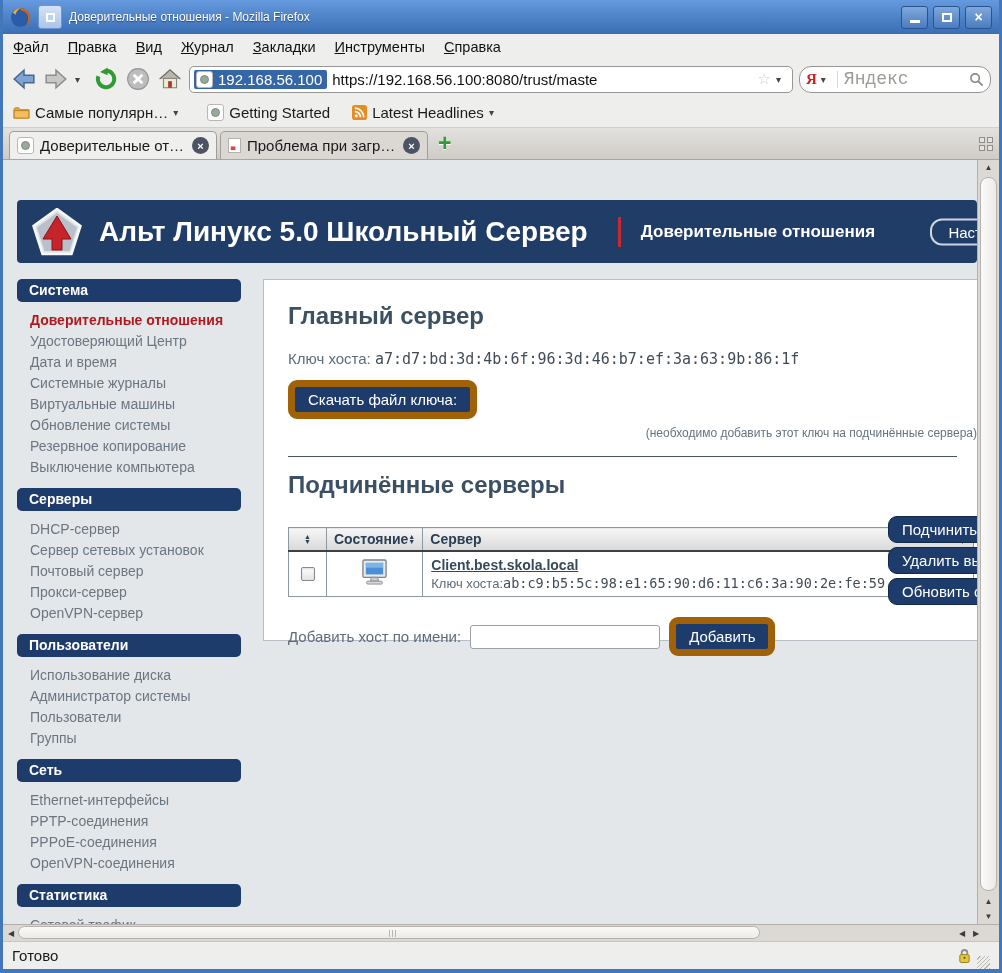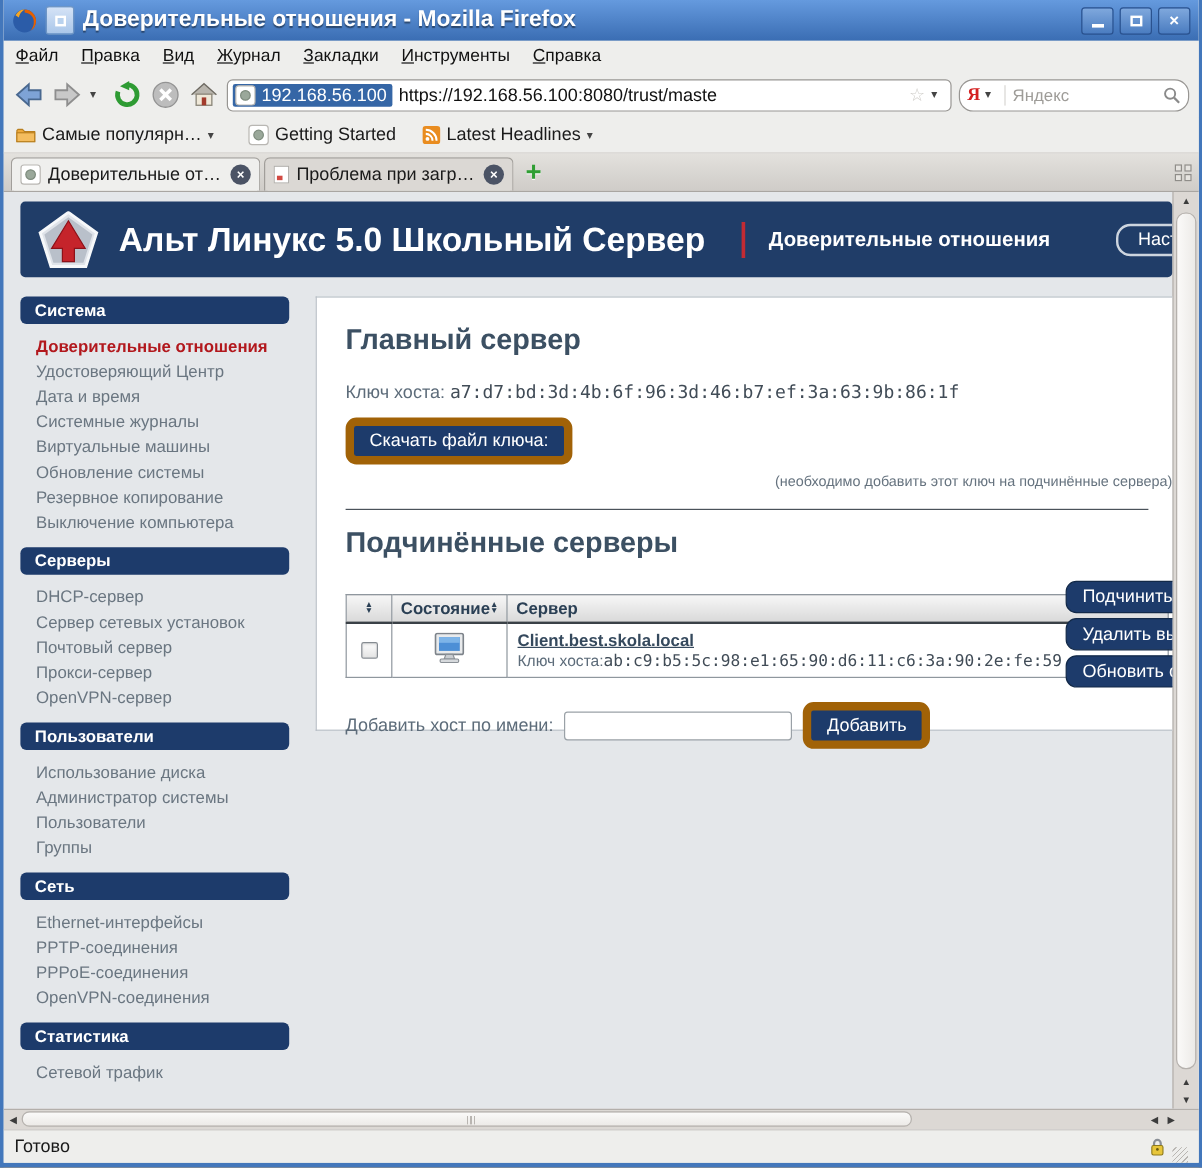--- a/index.html
+++ b/index.html
@@ -9,21 +9,21 @@
             border-left:3px solid #4377bb; border-right:3px solid #4377bb; border-bottom:4px solid #4377bb;
             background:#eeeeec; overflow:hidden; }
 
   
   .titlebar { height:34px; flex:0 0 34px; background:linear-gradient(#659ade,#3a6db3);
               display:flex; align-items:center; padding:0 7px; gap:7px; }
   .ff-icon { width:21px; height:21px; }
   .wm-btn { width:24px; height:24px; border-radius:3px; border:1px solid #6f96c5;
             background:linear-gradient(#d5e3f6,#a9c6e9); display:flex; align-items:center; justify-content:center; }
   .wm-btn .sq { width:9px; height:9px; border:2px solid #fff; background:#b9d2ee; }
-  .titlebar .title { color:#fff; font-weight:bold; font-size:19px; flex:1;
+  .titlebar .title { color:#fff; font-weight:normal; font-size:12px; flex:1;
                      text-shadow:0 1px 1px rgba(0,0,0,.45); white-space:nowrap; overflow:hidden; }
   .winbtns { display:flex; gap:5px; }
   .wbtn { width:27px; height:23px; border-radius:3px; border:1px solid #2a528f;
           background:linear-gradient(#7fa8dd,#4a7cc0); color:#fff; display:flex;
           align-items:center; justify-content:center; font-weight:bold; font-size:14px; }
   .wbtn .minbar { width:10px; height:3px; background:#fff; margin-top:8px; }
   .wbtn .maxsq  { width:10px; height:9px; border:2px solid #fff; }
 
   
   .menubar { height:26px; flex:0 0 26px; display:flex; align-items:center; gap:19px;
@@ -42,22 +42,22 @@
              padding:1px 5px 1px 2px; border-radius:2px; white-space:nowrap; }
   .favicon { width:17px; height:17px; background:#fff; border:1px solid #b9b7b3; border-radius:3px;
              display:flex; align-items:center; justify-content:center; }
   .favicon .dot { width:9px; height:9px; border-radius:50%; background:#9aa89a; border:1px solid #7e8c7e; }
   .url-rest { color:#111; white-space:nowrap; overflow:hidden; flex:1; }
   .star { color:#cfcdc9; font-size:15px; }
   .searchbar { width:192px; height:27px; background:#fff; border:1px solid #989693; border-radius:12px;
                display:flex; align-items:center; padding:0 6px; gap:4px; }
   .ya { color:#d42020; font-weight:bold; font-size:15px; font-family:"Liberation Serif",serif; }
   .search-divider { width:1px; height:17px; background:#d8d6d2; }
-  .search-input { border:none; outline:none; flex:1; width:60px; font-size:14px; color:#333;
-                  font-family:Liberation Sans, sans-serif; background:transparent; }
+  .search-input { border:none; outline:none; flex:1; width:60px; font-size:18px; color:#333;
+                  font-family:Liberation Mono, monospace; background:transparent; }
   .search-input::placeholder { color:#9e9c98; }
 
   
   .bookmarksbar { height:30px; flex:0 0 30px; display:flex; align-items:center; gap:22px;
                   padding:0 10px; font-size:15px; color:#1a1a1a; background:#eeeeec;
                   border-bottom:1px solid #d2cfcb; }
   .bm { display:flex; align-items:center; gap:5px; }
 
   
   .tabbar { height:32px; flex:0 0 32px; background:linear-gradient(#e3e1dd,#cfccc8);
@@ -70,21 +70,21 @@
   .tab-label { flex:1; white-space:nowrap; overflow:hidden; }
   .tab-close { width:17px; height:17px; border-radius:50%; background:#4b5365; color:#fff;
                font-size:11px; font-weight:bold; display:flex; align-items:center; justify-content:center; }
   .newtab { color:#2f9e33; font-size:23px; font-weight:bold; margin:0 0 2px 10px;
             text-shadow:0 1px 0 #fff; }
   .alltabs { margin-left:auto; margin-bottom:8px; display:grid; grid-template-columns:6px 6px; gap:2px; }
   .alltabs i { width:6px; height:6px; border:1px solid #8f8d89; background:#e6e4e0; display:block; }
 
   
   .viewport { flex:1; display:flex; overflow:hidden; background:#e4e7ea; position:relative; }
-  .page { flex:1; overflow:hidden; position:relative; }
+  .page { flex:1; overflow:hidden; position:relative;margin-top:32px; }
 
   
   .banner { margin:8px 0 0 14px; height:63px; background:#203d68; border-radius:4px;
             display:flex; align-items:center; padding:0 14px; gap:16px; color:#fff;
             overflow:hidden; position:relative; }
   .logo { width:52px; height:48px; flex:0 0 52px; }
   .brand { font-size:28px; font-weight:bold; white-space:nowrap; }
   .banner-sep { width:3px; height:30px; background:#c22b33; margin:0 4px 0 14px; }
   .banner-page-title { font-size:17px; font-weight:bold; white-space:nowrap; }
   .settings-btn { position:absolute; right:-48px; top:50%; transform:translateY(-50%);

